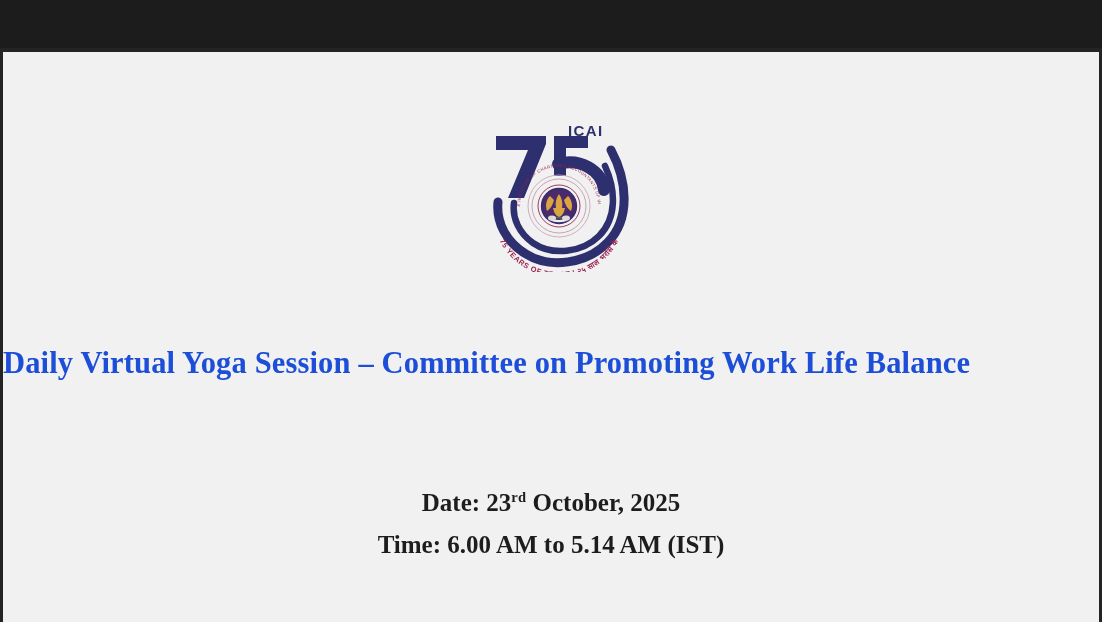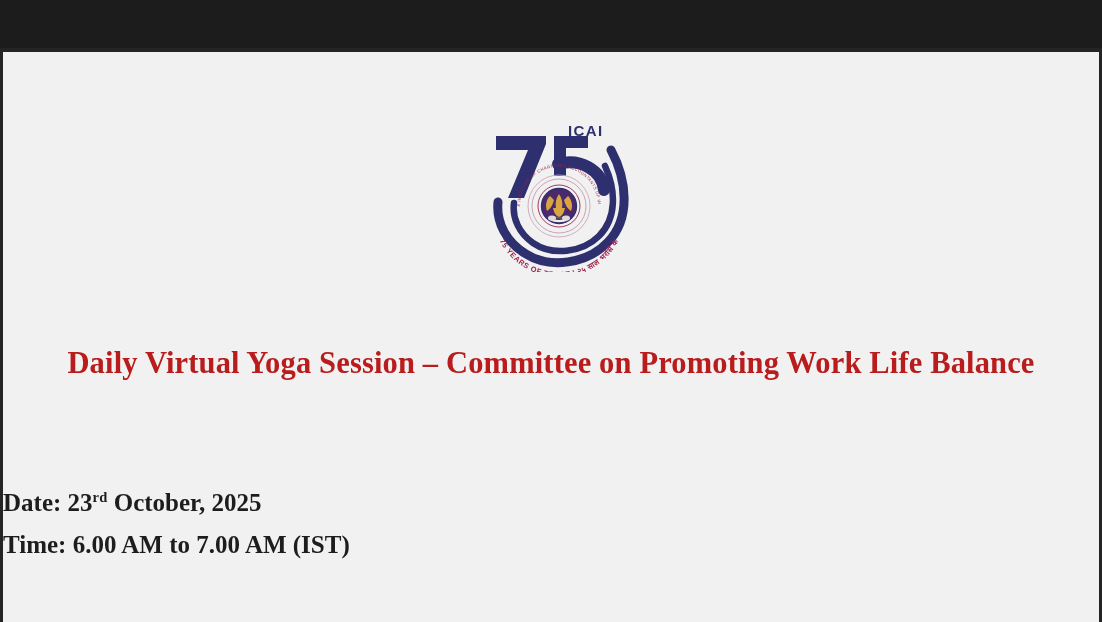--- a/index.html
+++ b/index.html
@@ -31,36 +31,37 @@
     height: 158px;
   }
   .logo-wrap svg { display: block; }
 
   
   .title {
     position: absolute;
     left: 0;
     right: 0;
     top: 294px;
-    text-align: center;
+    text-align: left;
     font-family: "Liberation Serif", serif;
     font-weight: bold;
     font-size: 30.5px;
     line-height: 34px;
     letter-spacing: 0.15px;
-    color: #b91c1c;
+    color: #1d4ed8;
     white-space: nowrap;
   }
 
   
   .details {
     position: absolute;
     left: 0;
     right: 0;
     top: 430px;
+    text-align: center;
     font-family: "Liberation Serif", serif;
     font-weight: bold;
     font-size: 25px;
     line-height: 42px;
     color: #1d1d1d;
   }
   .details .line { display: block; white-space: nowrap; }
   .details sup {
     font-size: 0.58em;
     vertical-align: super;
@@ -130,16 +131,16 @@
       <text font-family="Liberation Sans, sans-serif" font-size="7.4" font-weight="bold" fill="#9c2250" letter-spacing="0.6">
         <textPath href="#ringPathArc" startOffset="50%" text-anchor="middle">75 YEARS OF TRUST | २५ साल भरोसे के</textPath>
       </text>
     </svg>
   </div>
 
   <div class="title">Daily Virtual Yoga Session – Committee on Promoting Work Life Balance</div>
 
   <div class="details">
     <span class="line"><span>Date: </span><span>23</span><sup>rd</sup><span> October, 2025</span></span>
-    <span class="line">Time: 6.00 AM to 7.00 AM (IST)</span>
+    <span class="line">Time: 6.00 AM to 5.14 AM (IST)</span>
   </div>
 
 </div>
 
 </body></html>

